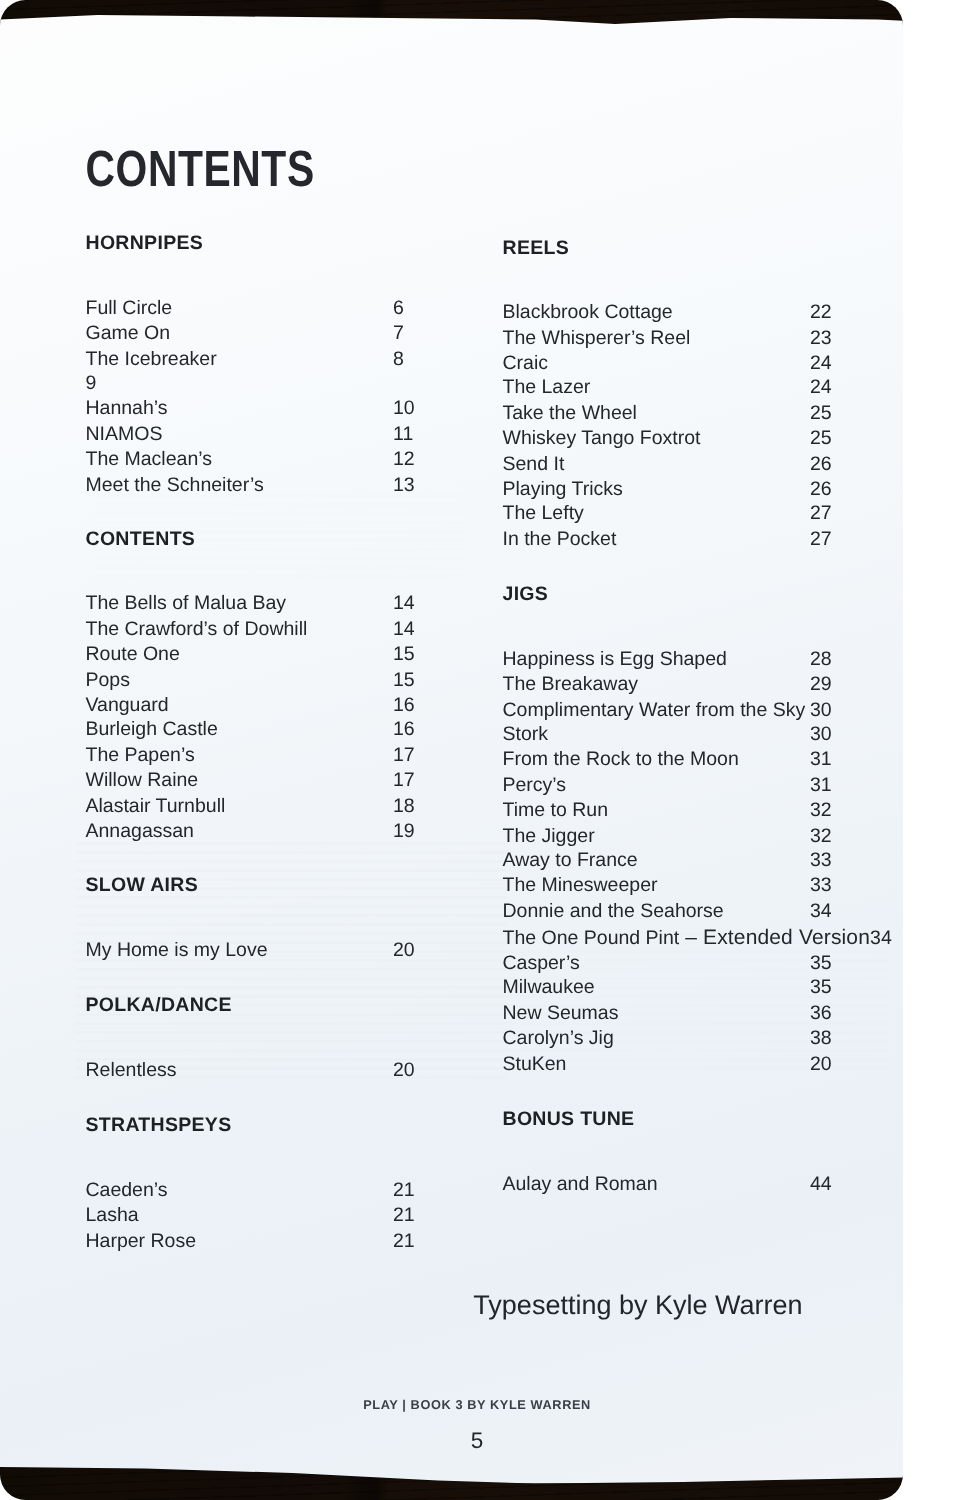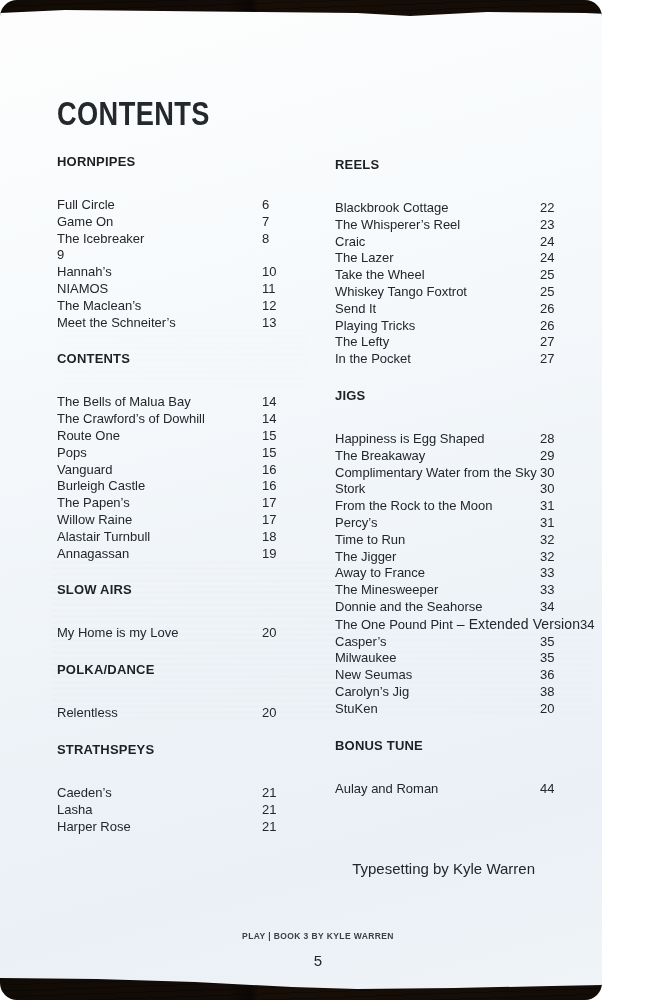--- a/index.html
+++ b/index.html
@@ -78,21 +78,21 @@
     color: #23272b;
   }
   .entry-title { flex: 0 0 205px; white-space: nowrap; }
   .entry-suffix { font-size: 14px; letter-spacing: 0.1px; }
   .entry-page { white-space: nowrap; }
 
   .credit {
     position: absolute;
     right: 67px;
     top: 860px;
-    font-size: 15px;
+    font-size: 18px;
     color: #22262a;
   }
 
   .book-footer {
     position: absolute;
     left: 318px;
     top: 931px;
     transform: translateX(-50%);
     font-size: 8.5px;
     font-weight: bold;

